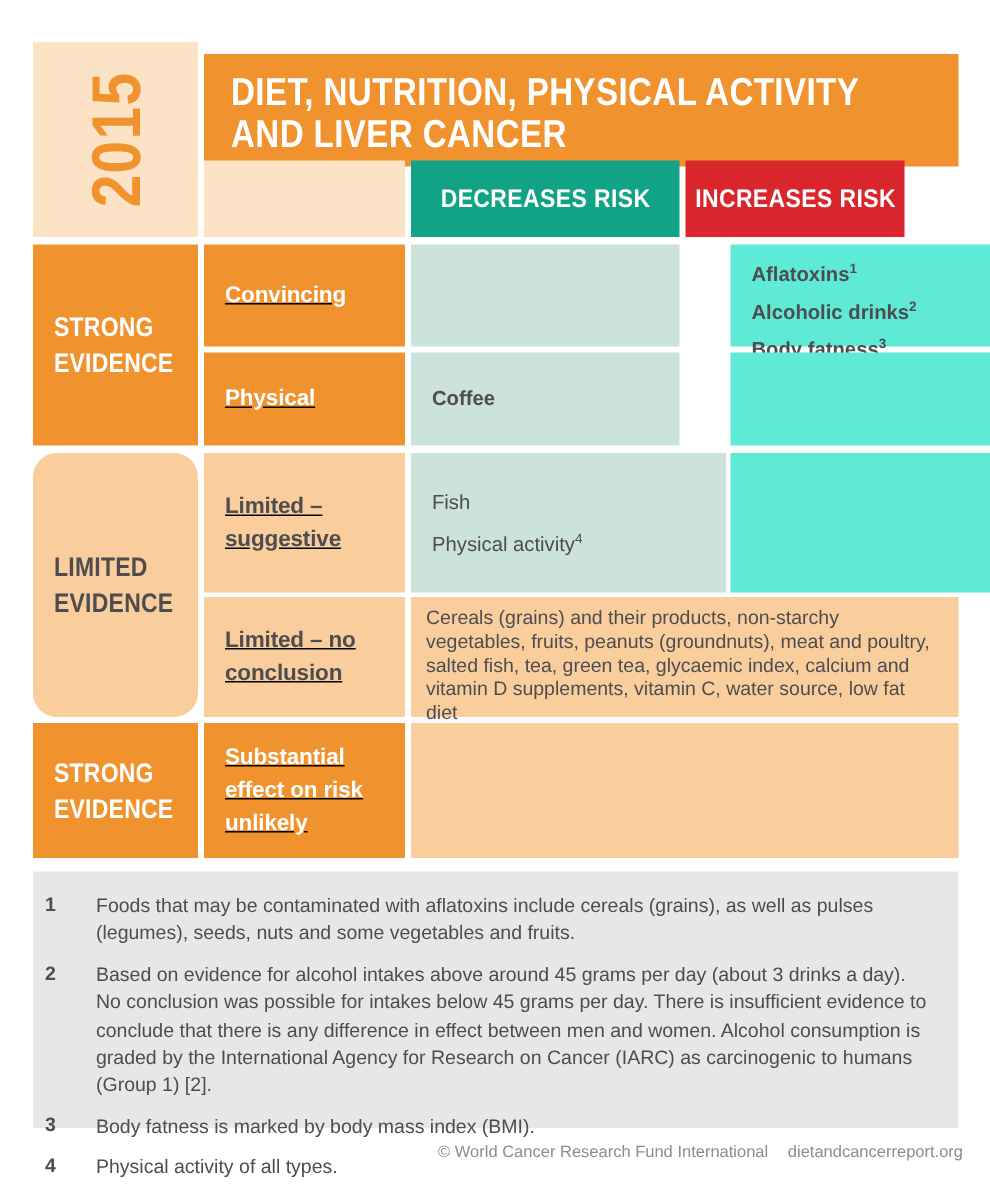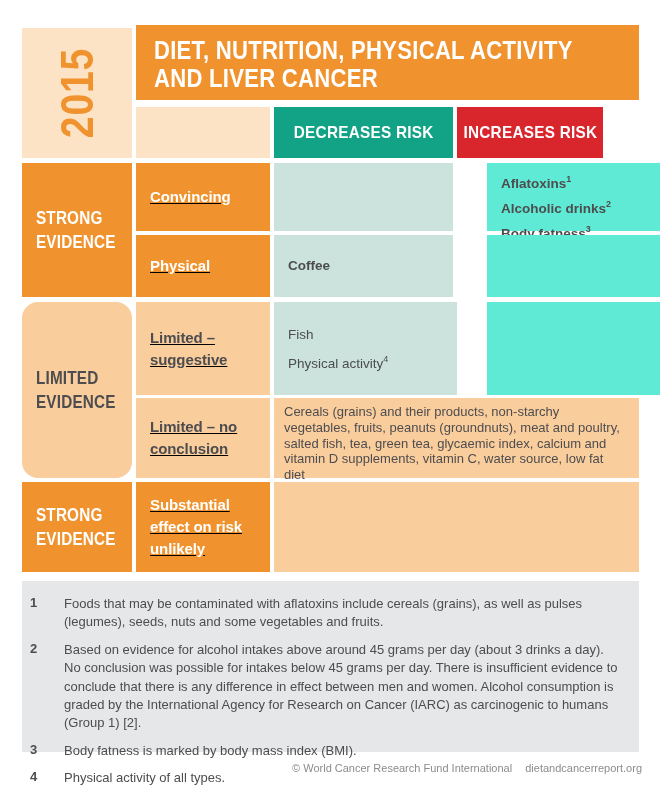--- a/index.html
+++ b/index.html
@@ -87,21 +87,21 @@
 </style>
 </head>
 <body>
 
 <div class="page">
 
   <div class="cell bg-peach-light year-cell" style="left:22px; top:28px; width:110px; height:130px;">
     <span class="year-text">2015</span>
   </div>
 
-  <div class="cell bg-orange title-cell" style="left:136px; top:25px; width:503px; height:75px;">
+  <div class="cell bg-orange title-cell" style="left:136px; top:36px; width:503px; height:75px;">
     <span class="title-line">DIET, NUTRITION, PHYSICAL ACTIVITY</span>
     <span class="title-line">AND LIVER CANCER</span>
   </div>
 
   <div class="cell bg-peach-light" style="left:136px; top:107px; width:134px; height:51px;"></div>
   <div class="cell bg-teal col-header" style="left:274px; top:107px; width:179px; height:51px;">
     <span>DECREASES RISK</span>
   </div>
   <div class="cell bg-red col-header" style="left:457px; top:107px; width:146px; height:51px;">
     <span>INCREASES RISK</span>
@@ -129,21 +129,21 @@
     </div>
   <div class="cell bg-pink-light items-cell items-strong" style="left:457px; top:235px; width:182px; height:62px;"></div>
 
   <div class="cell bg-peach evidence-cell" style="left:22px; top:302px; width:110px; height:176px;border-radius:16px;">
     <span class="text-dark">LIMITED EVIDENCE</span>
   </div>
 
   <div class="cell bg-peach sublabel-cell" style="left:136px; top:302px; width:134px; height:93px;">
     <span class="text-dark">Limited – suggestive</span>
   </div>
-  <div class="cell bg-teal-light items-cell items-center items-tall" style="left:274px; top:302px; width:183px; height:93px;">
+  <div class="cell bg-teal-light items-cell items-center items-tall" style="left:274px; top:302px; width:210px; height:93px;">
       <div class="cell-item">Fish</div>
       <div class="cell-item">Physical activity<sup>4</sup></div>
     </div>
   <div class="cell bg-pink-light items-cell" style="left:457px; top:302px; width:182px; height:93px;"></div>
 
   <div class="cell bg-peach sublabel-cell" style="left:136px; top:398px; width:134px; height:80px;">
     <span class="text-dark">Limited – no conclusion</span>
   </div>
   <div class="cell bg-peach para-cell" style="left:274px; top:398px; width:365px; height:80px;">
     <span>Cereals (grains) and their products, non-starchy vegetables, fruits, peanuts (groundnuts), meat and poultry, salted fish, tea, green tea, glycaemic index, calcium and vitamin D supplements, vitamin C, water source, low fat diet</span>

